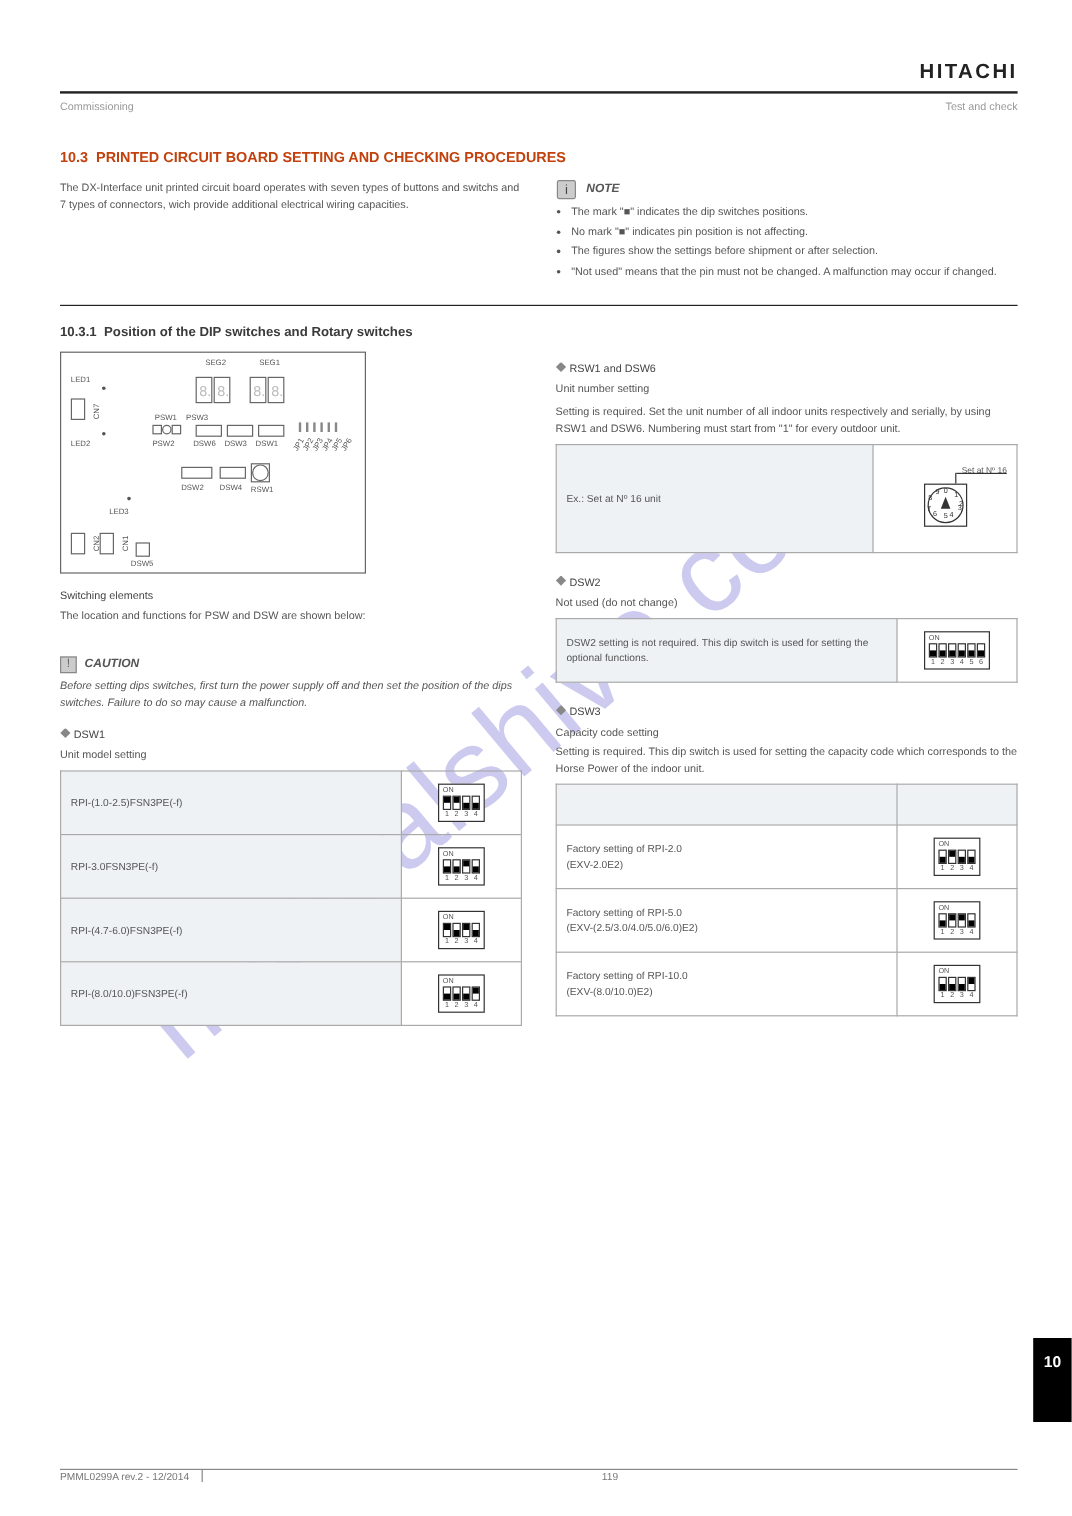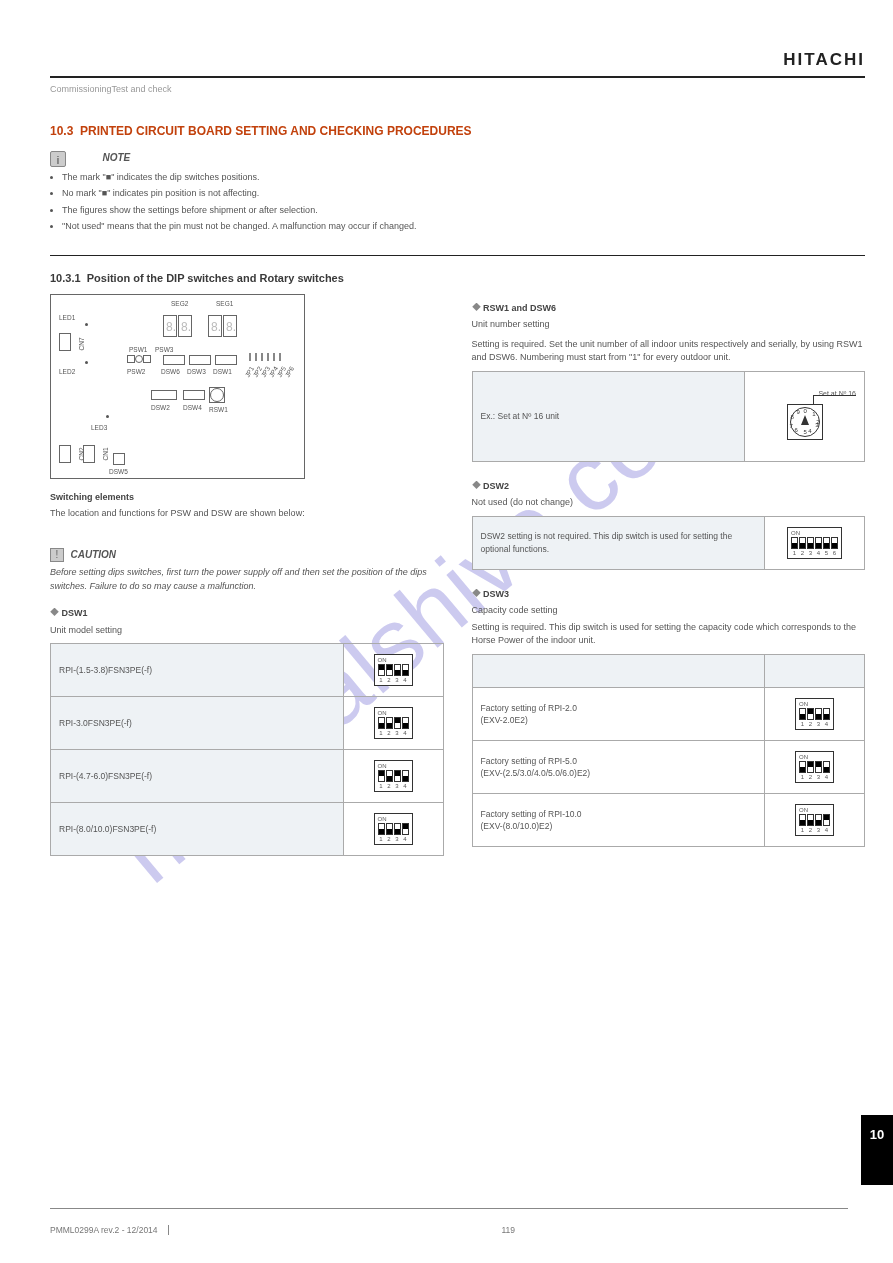--- a/index.html
+++ b/index.html
@@ -20,35 +20,36 @@
       color: rgba(110, 102, 210, 0.35);
       font-weight: 400;
       transform: translate(-50%, -50%) rotate(-40deg);
       pointer-events: none;
       white-space: nowrap;
       font-family: Arial, sans-serif;
       letter-spacing: 1px;
       z-index: 0;
     }
     .page {
-      padding: 50px 28px 40px 50px;
+      padding: 50px 45px 40px 50px;
       position: relative;
       z-index: 1;
     }
     .brand {
       text-align: right;
       font-weight: 900;
       font-size: 17px;
       letter-spacing: 2px;
       color: #222;
       margin-bottom: 6px;
     }
     .hr1 { border: none; border-top: 2px solid #222; margin-bottom: 6px; }
     .header-sub {
       display: flex;
+      justify-content: space-between;
       font-size: 9px;
       color: #999;
       margin-bottom: 30px;
     }
     .section-title {
       font-size: 12px;
       font-weight: 700;
       margin-bottom: 12px;
       color: #c2410c;
     }
@@ -64,21 +65,21 @@
       border: 1px solid #888;
       border-radius: 2px;
       background: #ccc;
       text-align: center;
       line-height: 16px;
       font-size: 11px;
       color: #444;
       margin-right: 6px;
       vertical-align: middle;
     }
-    .note-label { font-weight: 700; font-style: italic; font-size: 10px; margin-left: 28px; }
+    .note-label { font-weight: 700; font-style: italic; font-size: 10px; }
     .bullets { margin-top: 4px; padding-left: 12px; }
     .bullets li { margin-bottom: 3px; }
     .hr2 { border: none; border-top: 1px solid #222; margin: 18px 0 16px 0; }
     .sub-title { font-size: 11px; font-weight: 700; margin-bottom: 10px; }
     .two-col { display: flex; gap: 28px; }
     .left-col, .right-col { flex: 1; font-size: 9px; line-height: 1.5; color: #555; }
     .pcb-box {
       border: 1px solid #666;
       width: 255px;
       height: 185px;
@@ -105,21 +106,21 @@
       width: 14px; height: 14px;
       border: 1px solid #888;
       color: #666;
       text-align: center;
       line-height: 12px;
       font-size: 10px;
       background: #ccc;
       margin-right: 4px;
     }
     .caution-label { font-weight: 700; font-style: italic; font-size: 10px; }
-    .sub-h { font-weight: 700; margin: 8px 0 3px 0; font-size: 9px; color: #444; }
+    .sub-h { font-weight: 400; margin: 8px 0 3px 0; font-size: 9px; color: #444; }
     table.settings {
       width: 100%;
       border-collapse: collapse;
       font-size: 8.5px;
       margin-top: 6px;
     }
     table.settings td, table.settings th {
       border: 1px solid #aaa;
       padding: 10px 8px;
       vertical-align: middle;
@@ -170,21 +171,21 @@
     .footer {
       position: absolute;
       bottom: 28px;
       left: 50px;
       right: 45px;
       display: flex;
       justify-content: space-between;
       font-size: 8.5px;
       color: #777;
       border-top: 1px solid #888;
-      padding-top: 16px;
+      padding-top: 0;
     }
     .footer .seg1 { border-right: 1px solid #888; padding-right: 10px; }
     .side-tab {
       position: absolute;
       right: 0;
       top: 1115px;
       width: 32px;
       height: 70px;
       background: #000;
       color: #fff;
@@ -209,20 +210,21 @@
     <span>Commissioning</span>
     <span>Test and check</span>
   </div>
 
   <div class="section-title">
     <span>10.3</span>&nbsp;
     <span>PRINTED CIRCUIT BOARD SETTING AND CHECKING PROCEDURES</span>
   </div>
 
   <div class="intro-text">
+    <div class="intro-col">The DX-Interface unit printed circuit board operates with seven types of buttons and switchs and 7 types of connectors, wich provide additional electrical wiring capacities.</div>
     <div class="intro-col">
       <span class="note-icon">i</span>
       <span class="note-label">NOTE</span>
       <ul class="bullets">
         <li>The mark "■" indicates the dip switches positions.</li>
         <li>No mark "■" indicates pin position is not affecting.</li>
         <li>The figures show the settings before shipment or after selection.</li>
         <li>"Not used" means that the pin must not be changed. A malfunction may occur if changed.</li>
       </ul>
     </div>
@@ -323,21 +325,21 @@
           <svg width="9" height="9" style="vertical-align:-1px;">
               <rect x="1" y="1" width="6" height="6" fill="#888" transform="rotate(45 4.5 4.5)"></rect>
             </svg>
           <span>DSW1</span>
         </div>
         <div>Unit model setting</div>
 
         <table class="settings">
           <tbody>
               <tr>
-            <td class="head">RPI-(1.5-3.8)FSN3PE(-f)</td>
+            <td class="head">RPI-(1.0-2.5)FSN3PE(-f)</td>
             <td class="icon-cell">
               <div class="dip-box"><div class="dip-on-label">ON</div><div class="dip-row">
                 <div class="dip-col">
                         <div class="dip-slot">
                           <div class="dip-peg up"></div>
                         </div>
                         <div class="dip-num">1</div>
                       </div>
                 <div class="dip-col">
                         <div class="dip-slot">

